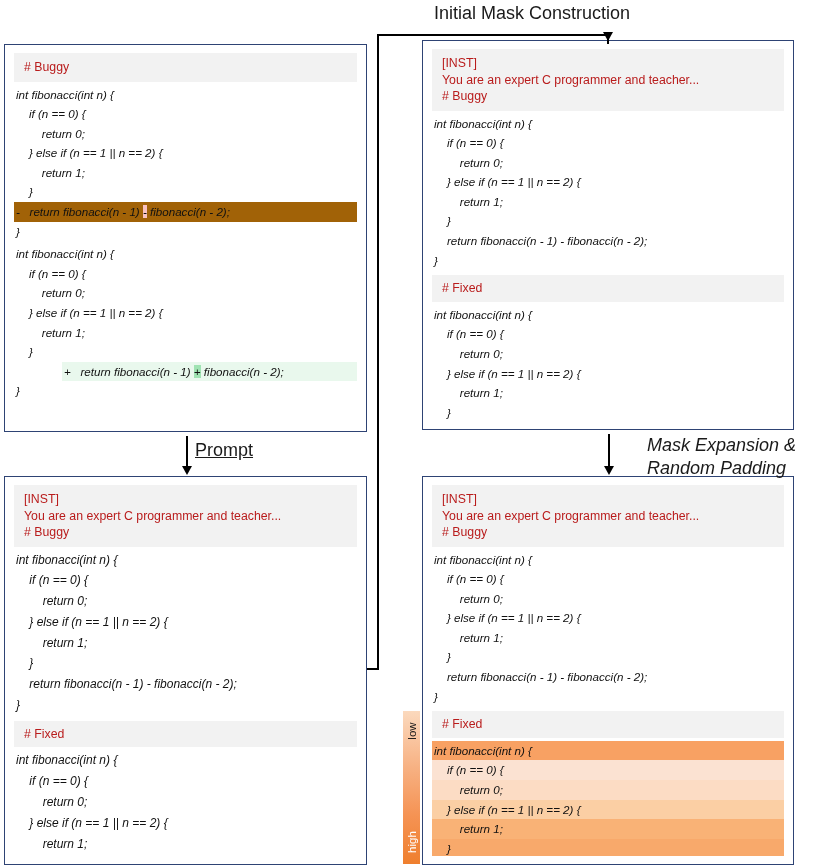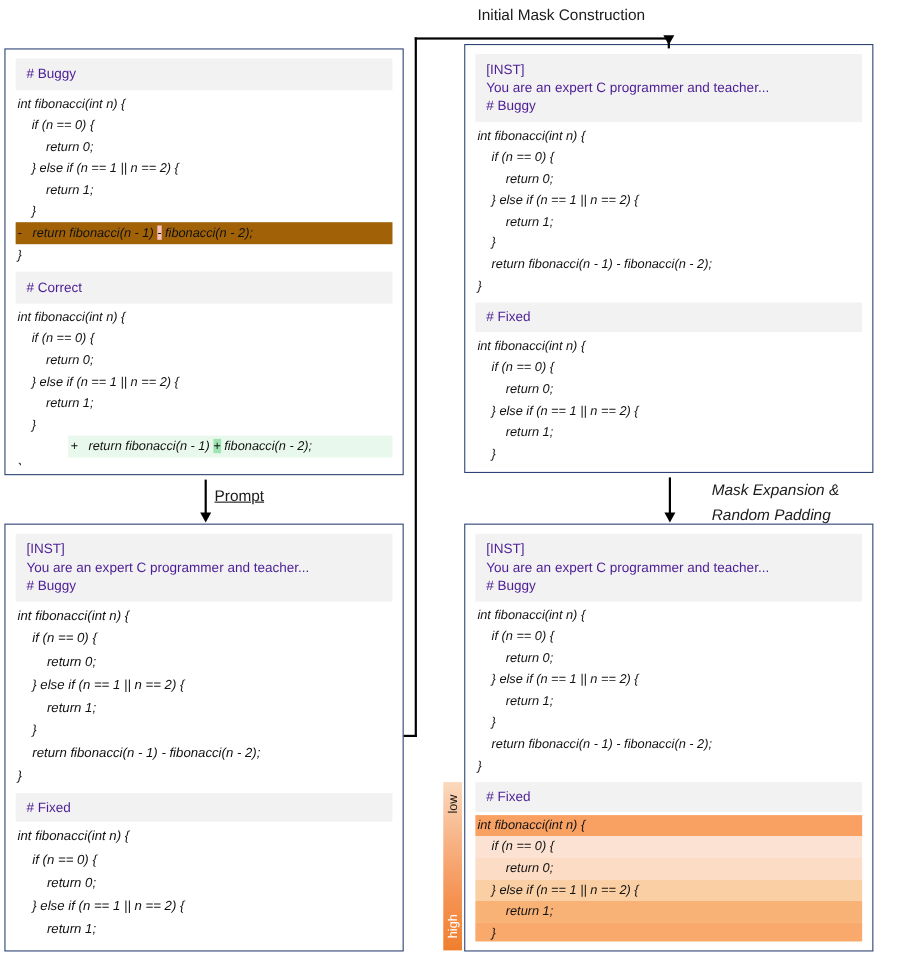--- a/index.html
+++ b/index.html
@@ -32,21 +32,21 @@
     overflow: hidden;
   }
 
   
   .hdr {
     background: #f2f2f2;
     font-size: 12.3px;
     line-height: 16.5px;
     padding: 6px 0 6px 10px;
     white-space: pre;
-    color: #4c1d95;
+    color: #b91c1c;
   }
   .hdr.tight { padding: 5px 0 5px 10px; }
 
   .code {
     font-size: 11.6px;
     line-height: 19.6px;
     white-space: pre;
     color: #111111;
     padding-top: 3px;
     font-style: italic;
@@ -57,21 +57,21 @@
 
   
   .ln.del { background: #a16207; }
   .ln.add { background: #e9f8ed; margin-left: 48px; }
   .tok-del { background: #f9c2c2; }
   .tok-add { background: #9fe3b2; }
 
   
   .flow-label {
     position: absolute;
-    font-size: 14px;
+    font-size: 18px;
     line-height: 20px;
     color: #1a1a1a;
     white-space: pre;
   }
 
   
   .line-v {
     position: absolute;
     width: 2.2px;
     background: #000000;
@@ -106,21 +106,20 @@
   .legend .lo { top: 14px; color: #1a1a1a; }
   .legend .hi { bottom: 16px; color: #ffffff; }
 </style>
 </head>
 <body>
 
 <div class="panel" style="left:4px; top:44px; width:363px; height:388px;">
   <div class="panel-inner">
     <div class="hdr"># Buggy</div>
     <div class="code" id="pbc-buggy"><span class="ln">int fibonacci(int n) {</span><span class="ln">    if (n == 0) {</span><span class="ln">        return 0;</span><span class="ln">    } else if (n == 1 || n == 2) {</span><span class="ln">        return 1;</span><span class="ln">    }</span><span class="ln del"><span>-   return fibonacci(n - 1) </span><span class="tok-del">-</span><span> fibonacci(n - 2);</span></span><span class="ln">}</span></div>
-    <div class="hdr" style="margin-top:6px;"># Correct</div>
     <div class="code" id="pbc-correct"><span class="ln">int fibonacci(int n) {</span><span class="ln">    if (n == 0) {</span><span class="ln">        return 0;</span><span class="ln">    } else if (n == 1 || n == 2) {</span><span class="ln">        return 1;</span><span class="ln">    }</span><span class="ln add"><span>+   return fibonacci(n - 1) </span><span class="tok-add">+</span><span> fibonacci(n - 2);</span></span><span class="ln">}</span></div>
   </div>
 </div>
 
 <div class="panel" style="left:4px; top:476px; width:363px; height:389px;">
   <div class="panel-inner">
     <div class="hdr">[INST]
 You are an expert C programmer and teacher...
 # Buggy</div>
     <div class="code big" id="pp-buggy"><span class="ln">int fibonacci(int n) {</span><span class="ln">    if (n == 0) {</span><span class="ln">        return 0;</span><span class="ln">    } else if (n == 1 || n == 2) {</span><span class="ln">        return 1;</span><span class="ln">    }</span><span class="ln">    return fibonacci(n - 1) - fibonacci(n - 2);</span><span class="ln">}</span></div>

